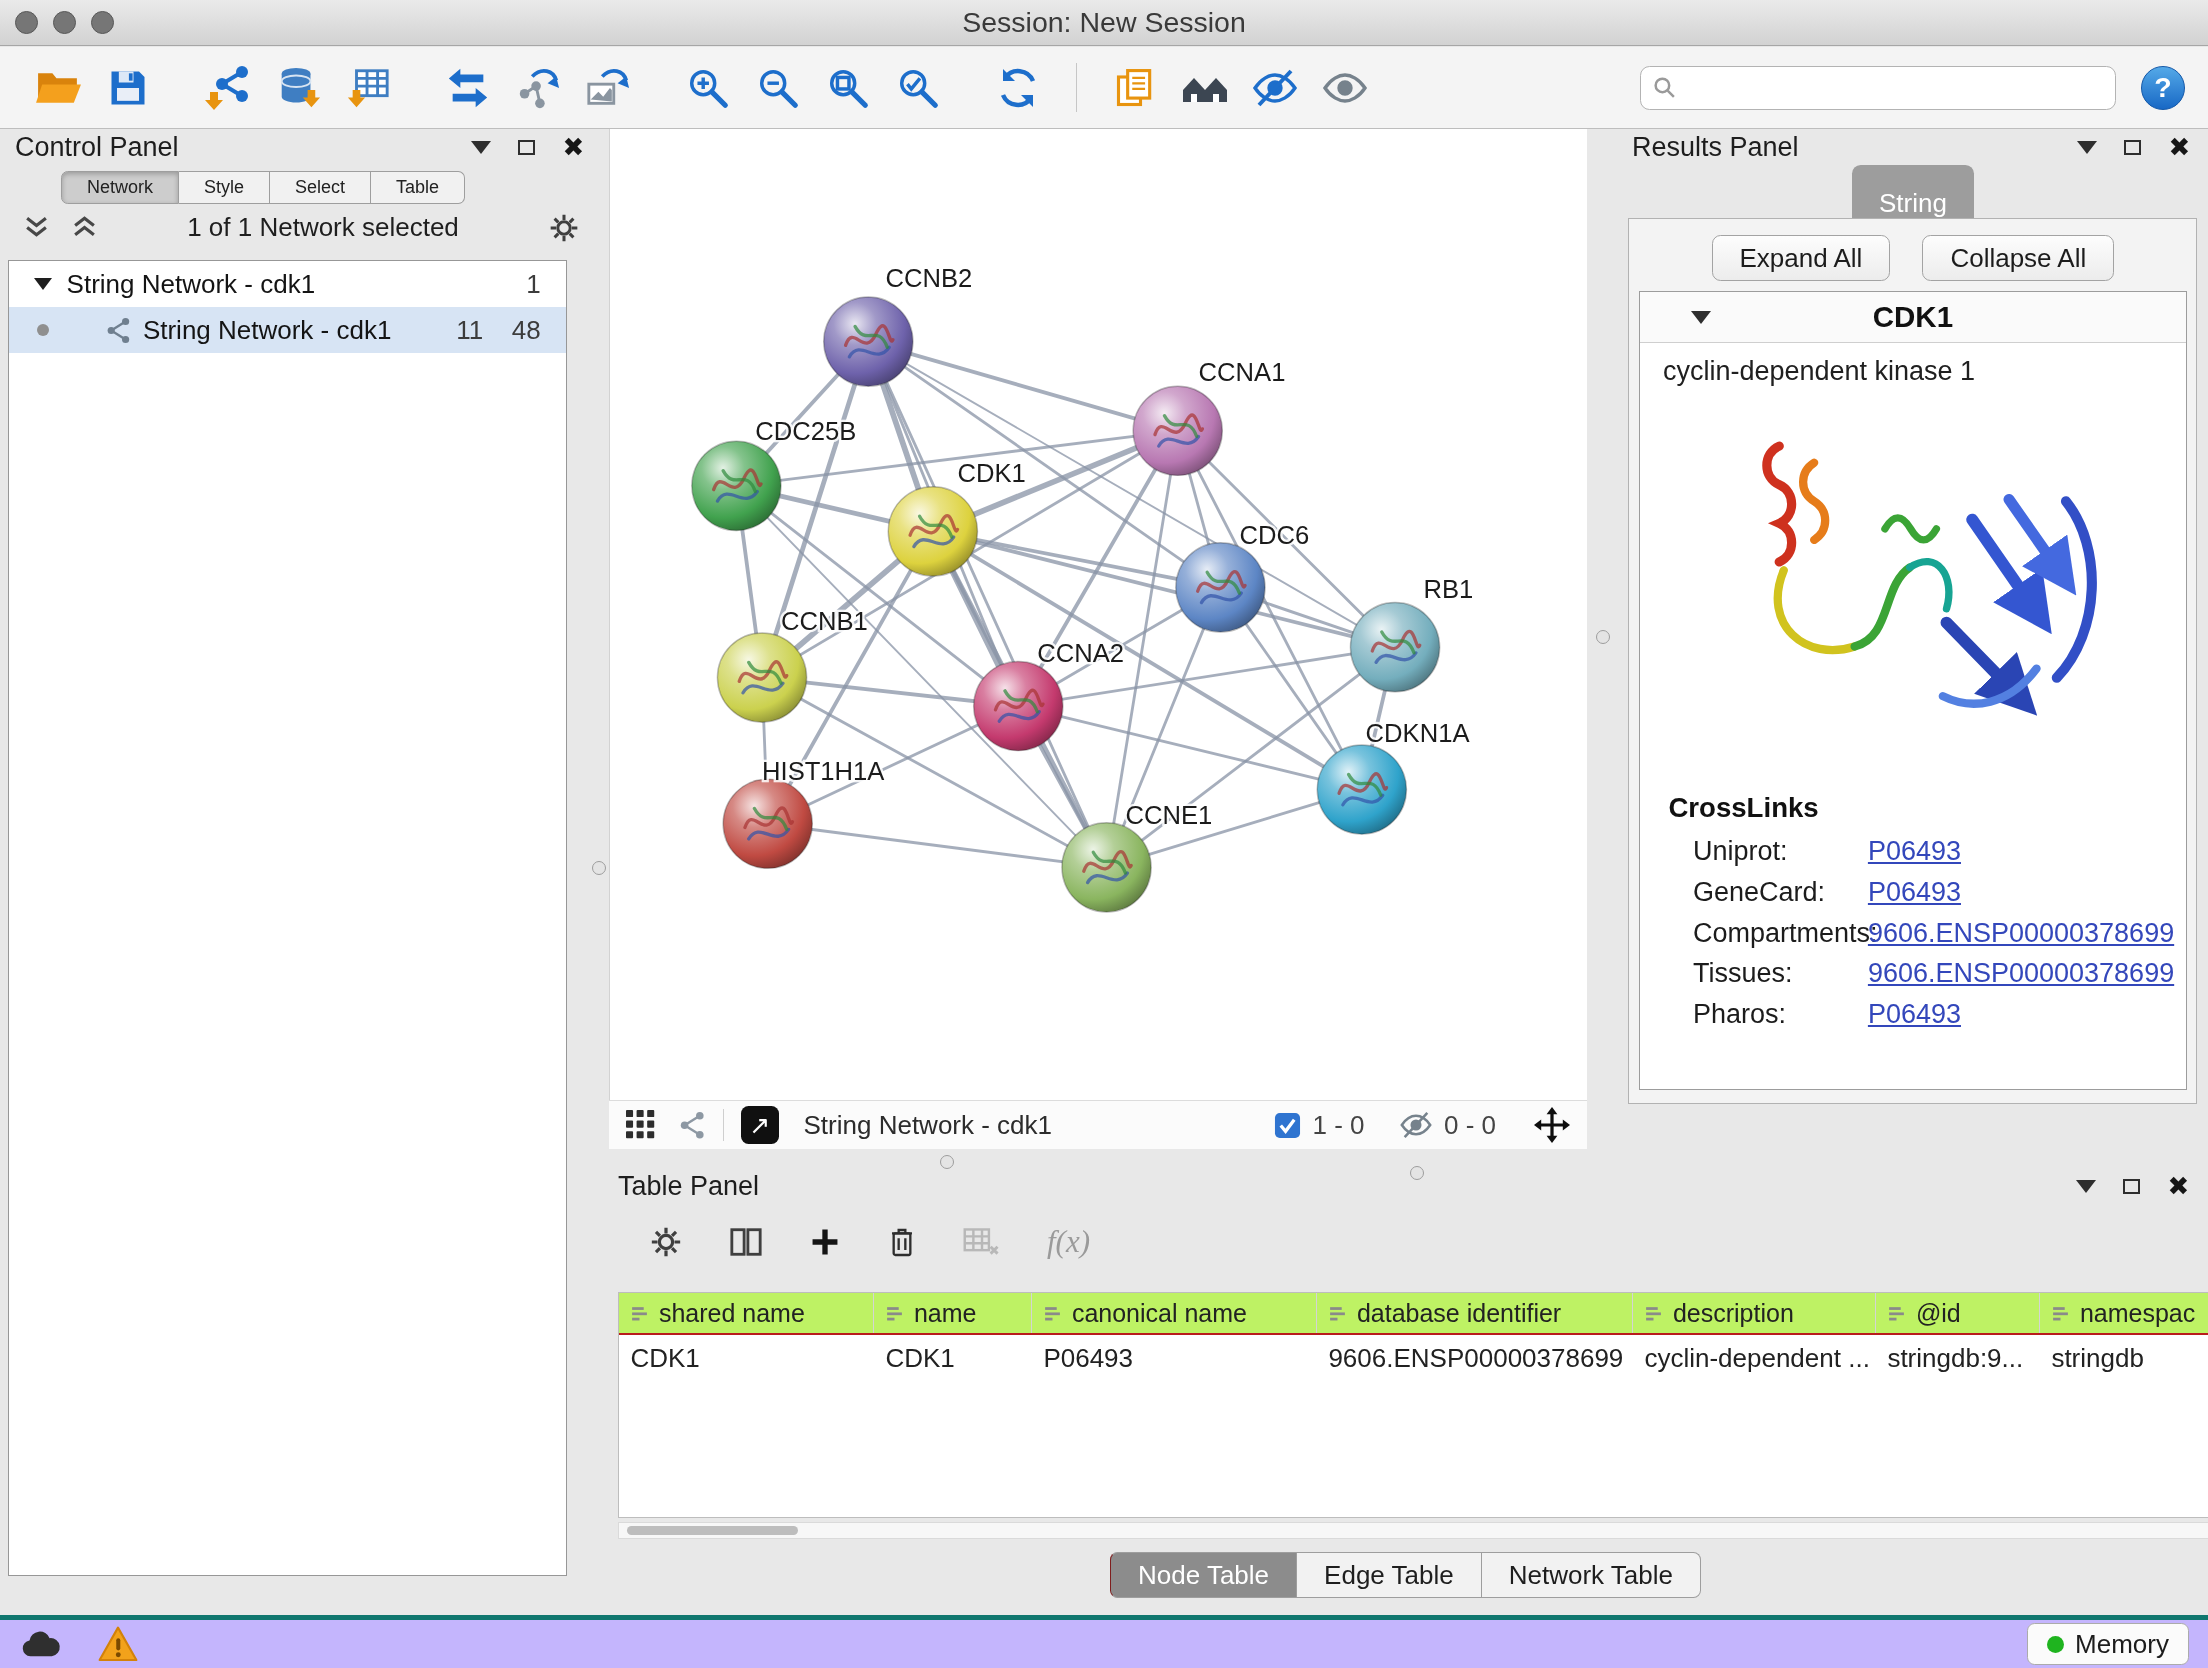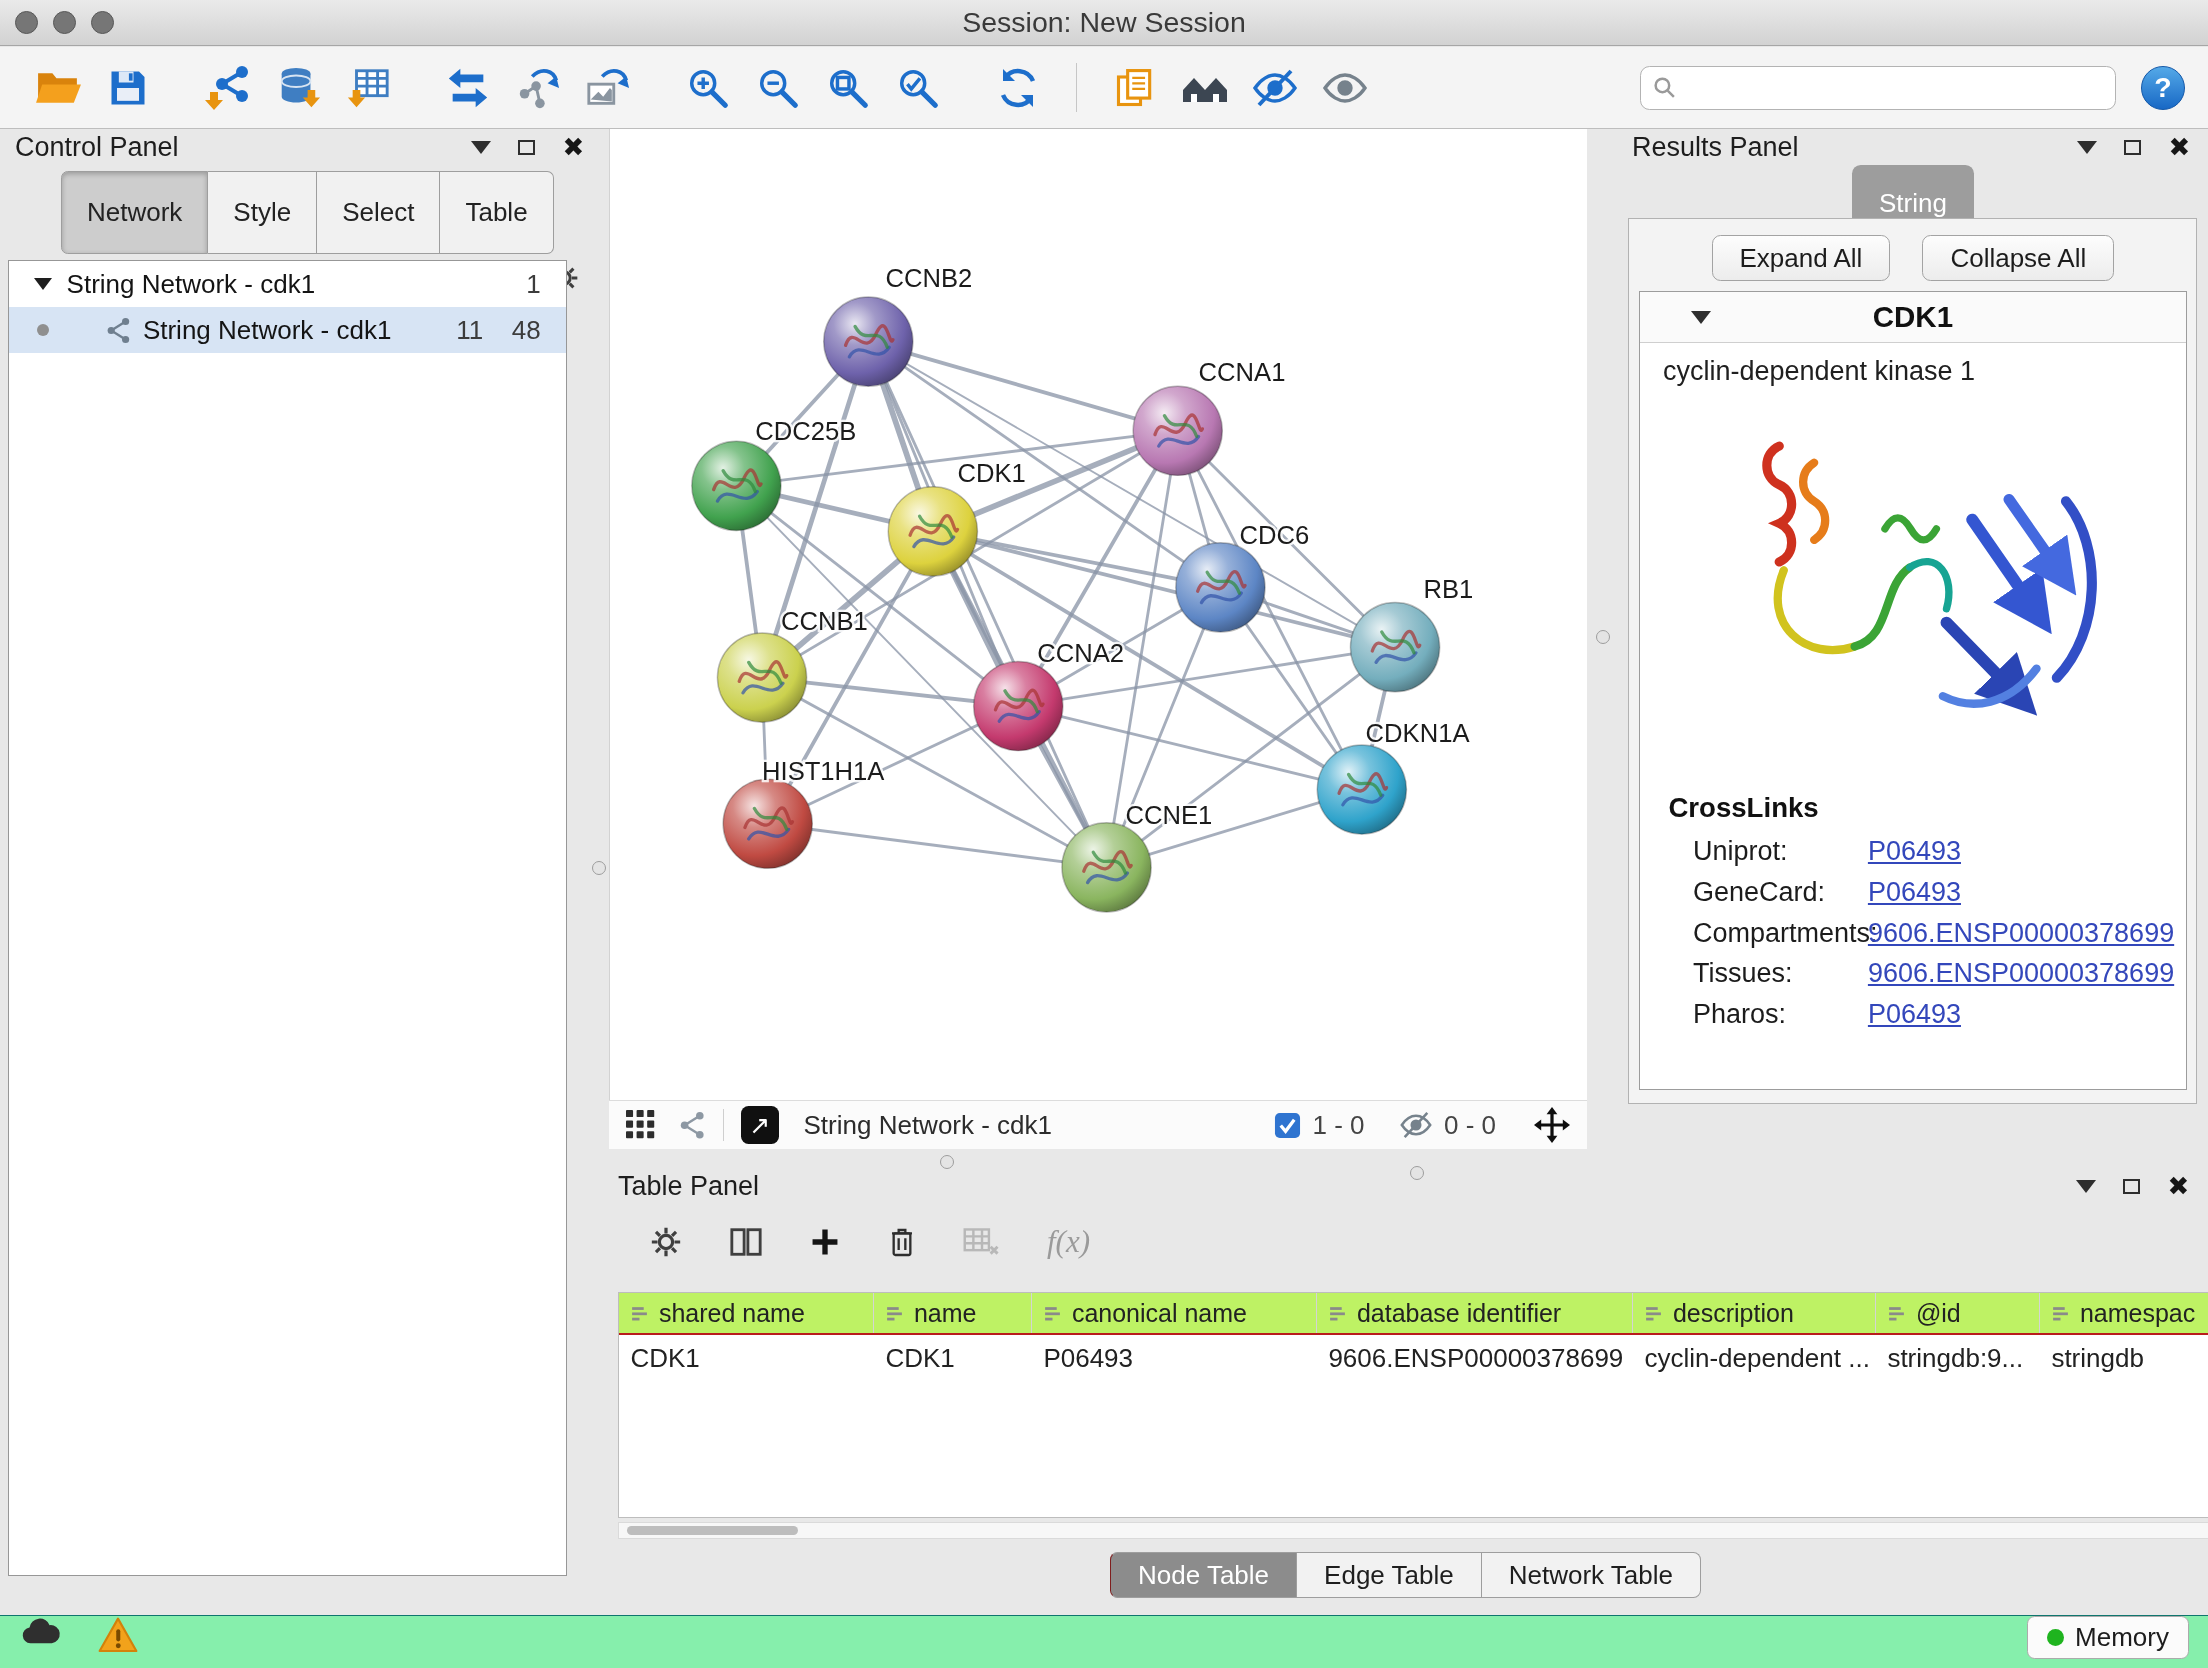--- a/index.html
+++ b/index.html
@@ -23,21 +23,21 @@
   
   .panel-header{height:36px;display:flex;align-items:center;padding:0 15px;font-size:27px;color:#1d1d1d;}
   .hdr-icons{margin-left:auto;display:flex;align-items:center;gap:27px;padding-right:3.8px;}
   .tri-down{width:0;height:0;border-left:10.5px solid transparent;border-right:10.5px solid transparent;border-top:13.3px solid #2e2e2e;}
   .float-sq{width:17px;height:15px;border:2.9px solid #2e2e2e;}
   .close-x{font-size:26px;font-weight:bold;color:#161616;line-height:1;}
 
   
   #control-panel{position:absolute;left:0;top:129px;width:603px;height:1467px;}
   #cp-tabs{display:flex;margin:5.7px 0 0 61px;}
-  .cp-tab{font-size:26px;padding:25px 25px;border:1px solid #9e9e9e;border-left:none;background:#f1f1f1;color:#222;}
+  .cp-tab{font-size:18px;padding:5px 25px;border:1px solid #9e9e9e;border-left:none;background:#f1f1f1;color:#222;}
   .cp-tab:first-child{border-left:1px solid #9e9e9e;border-radius:6.7px 0 0 6.7px;}
   .cp-tab:last-child{border-radius:0 6.7px 6.7px 0;}
   .cp-tab.active{background:#cdcdcd;box-shadow:inset 0 1.9px 4.8px rgba(0,0,0,.25);}
   #cp-status{display:flex;align-items:center;height:48px;padding:0 23px;gap:21px;}
   #cp-status .status-text{flex:1;text-align:center;font-size:26px;color:#1e1e1e;}
   #tree-box{position:absolute;left:7.6px;top:131px;width:559px;height:1316px;background:#fff;border:1px solid #979797;overflow:hidden;}
   .tree-row{height:46px;display:flex;align-items:center;font-size:26px;color:#141414;}
   .tree-row.selected{background:#d7e4f4;}
   .tree-tri{width:0;height:0;border-left:9.5px solid transparent;border-right:9.5px solid transparent;border-top:12.4px solid #1e1e1e;margin:0 15px 0 25px;}
   .tree-bullet{width:12.4px;height:12.4px;border-radius:50%;background:#8f8f8f;margin:0 0 0 28.5px;}
@@ -82,21 +82,21 @@
   .t-cell.c4{width:243px}.t-cell.c5{width:164px}.t-cell.c6{flex:1 1 auto;border-right:none;}
   #tp-scroll{position:absolute;left:15px;right:0;top:354px;height:17px;background:#f7f7f7;border:1px solid #dadada;border-right:none;}
   #tp-thumb{position:absolute;left:7.6px;top:2.9px;width:171px;height:9.5px;background:#bdbdbd;border-radius:4.8px;}
   #tp-tabs{position:absolute;left:0;right:0;top:384px;display:flex;justify-content:center;}
   .tp-tab{font-size:26px;padding:6.7px 27px;border:1px solid #9e9e9e;border-left:none;background:#f2f2f2;color:#1e1e1e;}
   .tp-tab:first-child{border-left:1px solid #7f1d1d;border-radius:7.6px 0 0 7.6px;}
   .tp-tab:last-child{border-radius:0 7.6px 7.6px 0;}
   .tp-tab.active{background:#8c8c8c;color:#fff;}
 
   
-  #statusbar{position:absolute;left:0;top:1615px;width:2208px;height:53px;background:#86efac;border-top:1px solid #0f766e;display:flex;align-items:flex-start;padding:0 19px;gap:36px;}
+  #statusbar{position:absolute;left:0;top:1615px;width:2208px;height:53px;background:#c4b5fd;border-top:5px solid #0f766e;display:flex;align-items:center;padding:0 19px;gap:36px;}
   #memory-btn{margin-left:auto;display:flex;align-items:center;gap:11.4px;border:1px solid #ababab;background:#fbfbfb;border-radius:7.6px;padding:4.8px 19px;font-size:26px;color:#1c1c1c;}
   #memory-dot{width:17px;height:17px;border-radius:50%;background:#1fb41f;}
 
   .split-dot{position:absolute;width:14.3px;height:14.3px;border-radius:50%;background:#e4e4e4;border:1px solid #9d9d9d;z-index:4;}
 </style>
 </head>
 <body>
 
 <div id="titlebar">
   <div class="traffic"></div>

